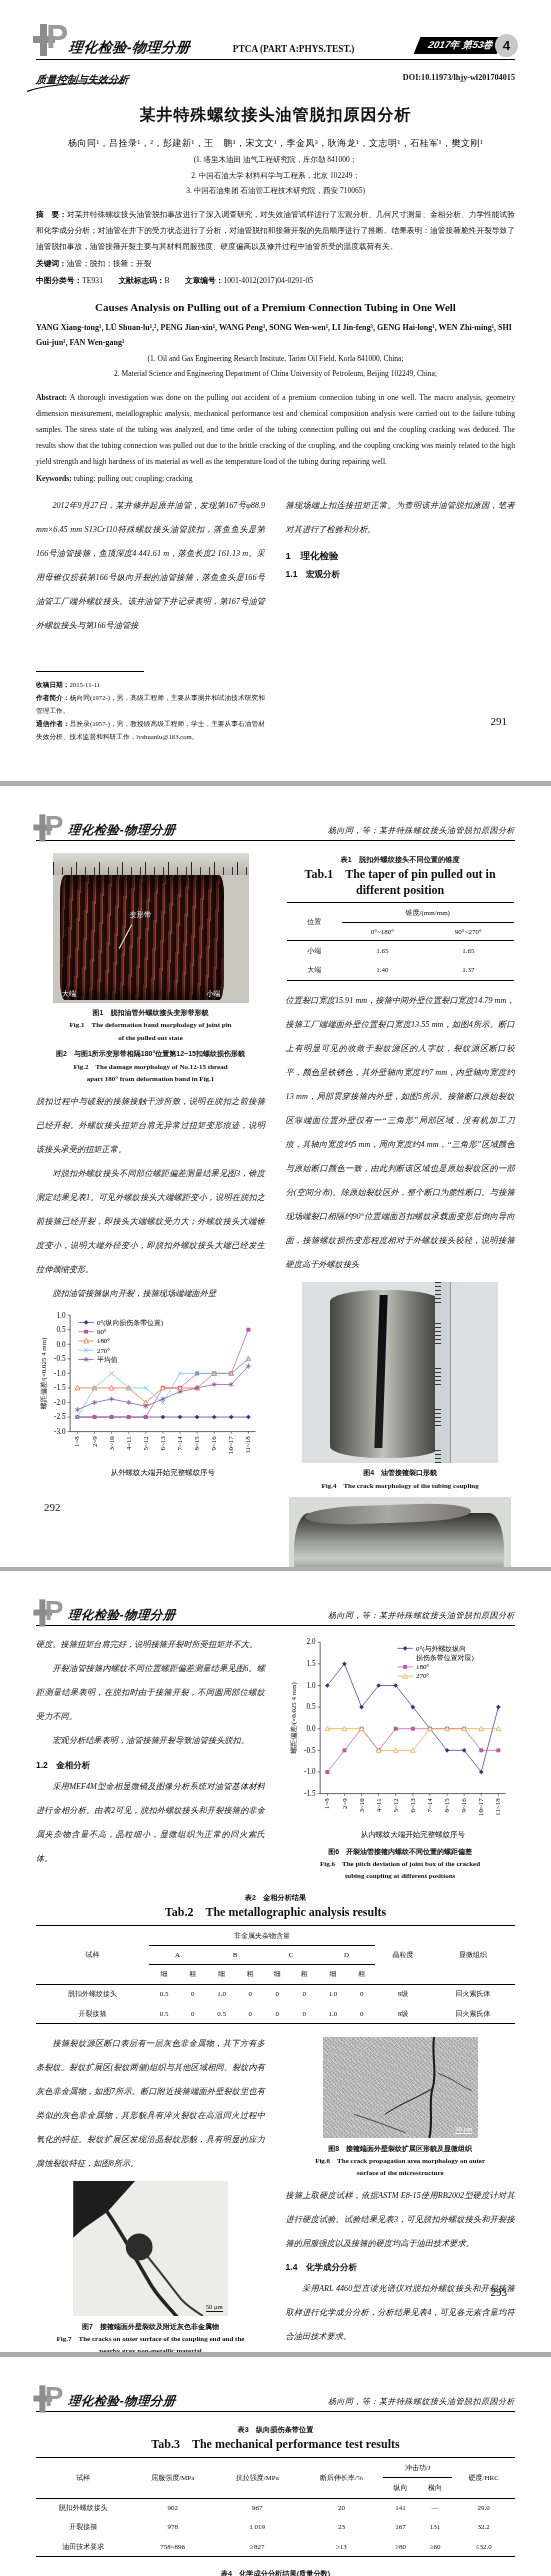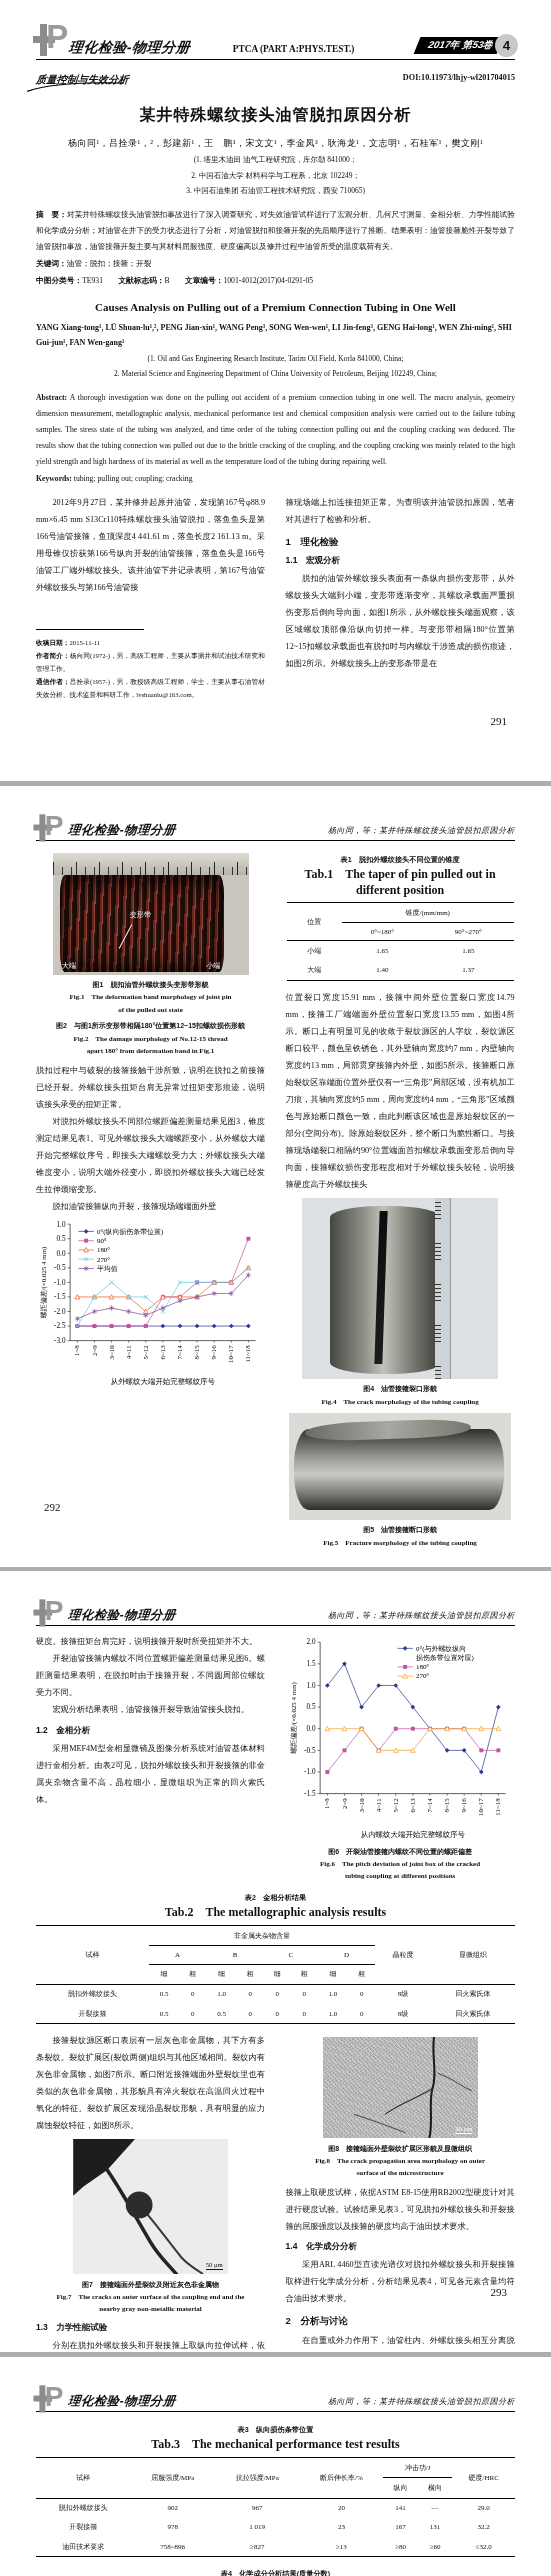--- a/index.html
+++ b/index.html
@@ -37,21 +37,21 @@
   .lab-serif{font-weight:bold;}
   .kwline{font-size:7.7px;line-height:15.5px;margin:1px 0 0 0;}
   .clcline{font-size:7.7px;line-height:15.5px;margin:1px 0 0 0;}
   .clcline .sp{margin-left:13.4px;}
   .title-en{text-align:center;font-size:11px;font-weight:bold;margin:13.4px 0 2.1px 0;}
   .authors-en{font-size:8px;font-weight:bold;line-height:15.5px;margin-top:6.2px;}
   .abs.en{line-height:16px;}
   
   .cols{display:flex;gap:20.6px;margin-top:7.2px;}
   .col{width:229px;flex:0 0 229px;}
-  .body{font-size:8.2px;line-height:17px;text-align:justify;margin:0;}
+  .body{font-size:8.2px;line-height:24px;text-align:justify;margin:0;font-style:italic;}
   .ind{text-indent:2em;}
   .h1sec{font-family:"Liberation Sans",sans-serif;font-size:9.5px;font-weight:bold;margin:8.2px 0 4.1px 0;}
   .h2sec{font-family:"Liberation Sans",sans-serif;font-size:8.5px;font-weight:bold;margin:6.2px 0 3.1px 0;}
   .footnote{margin-top:33px;}
   .fn-rule{width:108px;border-top:0.8px solid #000;margin-bottom:6.2px;}
   .fn{font-size:6.7px;line-height:13px;margin:0;text-align:justify;}
   .fn .fnlab{font-family:"Liberation Sans",sans-serif;font-weight:bold;}
   .pageno{position:absolute;bottom:54px;font-size:11px;text-align:right;}
   .pn-right{right:44px;} .pn-left{left:44px;}
   
@@ -61,21 +61,21 @@
   .ann{position:absolute;color:#fff;font-size:7.2px;text-shadow:0 0 1.5px #000;}
   .arrowline{position:absolute;width:1px;background:#fff;box-shadow:0 0 1px #000;}
   .ruler-h{position:absolute;left:0;right:0;top:0;height:21.6px;background:linear-gradient(#dddbd2,#b7b5ab);}
   .ruler-h:after{content:"";position:absolute;left:0;right:0;bottom:0;height:7.2px;
      background:repeating-linear-gradient(90deg,#333 0 0.5px,transparent 0.5px 4.6px);}
   .ruler-h:before{content:"";position:absolute;left:0;right:0;bottom:0;height:12.4px;
      background:repeating-linear-gradient(90deg,#222 0 1px,transparent 1px 23px);}
   .threads{position:absolute;border-radius:5.2px/20.6px;
      background:repeating-linear-gradient(92deg,#1d0b08 0 2.6px,#63281e 2.6px 4.6px,#8f4136 4.6px 5.7px,#2a100a 5.7px 7.7px);
      box-shadow:inset 0 10.3px 15.5px rgba(0,0,0,.55),inset 0 -9.3px 13.4px rgba(0,0,0,.5);}
-  .fig1{width:196px;height:122px;background:#c9c6be;}
+  .fig1{width:196px;height:150px;background:#c9c6be;}
   .fig1 .threads{top:21.6px;left:7.2px;right:25px;bottom:3.1px;}
   .fig2{width:211px;height:137px;background:#cdd0ca;}
   .fig2 .threads{top:21.6px;left:11.3px;right:13.4px;bottom:7.2px;border-radius:7.2px/26px;}
   .fig4{width:196px;height:181px;background:#dde0e2;}
   .fig4 .cyl{position:absolute;left:28px;top:8.2px;bottom:5.2px;width:111px;border-radius:45%/7%;
      background:linear-gradient(90deg,#45463f,#93958d 32%,#c2c4bc 48%,#787a72 74%,#3a3b35);}
   .fig4 .crack{position:absolute;left:75px;top:12.4px;bottom:15.5px;width:8.2px;background:linear-gradient(#0c0c0c,#1d1d1d);transform:skewX(-2deg);}
   .fig4 .rulerv{position:absolute;left:133px;top:0;bottom:0;width:15.5px;background:#ccd4d8;
      box-shadow:inset -1px 0 1px rgba(0,0,0,.3);}
   .fig4 .rulerv:after{content:"";position:absolute;top:0;bottom:0;left:0;width:6.2px;
@@ -163,21 +163,20 @@
           <div class="fn-rule"></div>
           <p class="fn"><span class="fnlab">收稿日期：</span><span>2015-11-11</span></p>
           <p class="fn"><span class="fnlab">作者简介：</span><span>杨向同(1972-)，男，高级工程师，主要从事测井和试油技术研究和管理工作。</span></p>
           <p class="fn"><span class="fnlab">通信作者：</span><span>吕拴录(1957-)，男，教授级高级工程师，学士，主要从事石油管材失效分析、技术监督和科研工作，lvshuanlu@163.com。</span></p>
         </div>
       </div>
       <div class="col">
         <p class="body">箍现场端上扣连接扭矩正常。为查明该井油管脱扣原因，笔者对其进行了检验和分析。</p>
         <h3 class="h1sec">1　理化检验</h3>
         <h4 class="h2sec">1.1　宏观分析</h4>
-        <p class="body ind">脱扣的油管外螺纹接头表面有一条纵向损伤变形带，从外螺纹接头大端到小端，变形带逐渐变窄，其螺纹承载面严重损伤变形后倒向导向面，如图1所示，从外螺纹接头端面观察，该区域螺纹顶部像沿纵向切掉一样。与变形带相隔180°位置第12~15扣螺纹承载面也有脱扣时与内螺纹干涉造成的损伤痕迹，如图2所示。外螺纹接头上的变形条带是在</p>
       </div>
     </div>
     <div class="pageno pn-right">291</div>
   </div>
   <div class="gap"></div>
 
   <div class="page">
     <div class="runhead">
       <div class="rh-left">
         <div class="plogo">
@@ -201,21 +200,21 @@
         </figure>
         <p class="cap-cn">图1　脱扣油管外螺纹接头变形带形貌</p>
         <p class="cap-en">Fig.1　The deformation band morphology of joint pin</p>
         <p class="cap-en">of the pulled out state</p>
 
         <p class="cap-cn">图2　与图1所示变形带相隔180°位置第12~15扣螺纹损伤形貌</p>
         <p class="cap-en">Fig.2　The damage morphology of No.12-15 thread</p>
         <p class="cap-en">apart 180° from deformation band in Fig.1</p>
 
         <p class="body" style="margin-top:4.1px;">脱扣过程中与破裂的接箍接触干涉所致，说明在脱扣之前接箍已经开裂。外螺纹接头扭矩台肩无异常过扭矩变形痕迹，说明该接头承受的扭矩正常。</p>
-        <p class="body ind">对脱扣外螺纹接头不同部位螺距偏差测量结果见图3，锥度测定结果见表1。可见外螺纹接头大端螺距变小，从外螺纹大端开始完整螺纹序号，即接头大端螺纹受力大；外螺纹接头大端锥度变小，说明大端外径变小，即脱扣外螺纹接头大端已经发生拉伸颈缩变形。</p>
+        <p class="body ind">对脱扣外螺纹接头不同部位螺距偏差测量结果见图3，锥度测定结果见表1。可见外螺纹接头大端螺距变小，说明在脱扣之前接箍已经开裂，即接头大端螺纹受力大；外螺纹接头大端锥度变小，说明大端外径变小，即脱扣外螺纹接头大端已经发生拉伸颈缩变形。</p>
         <p class="body ind">脱扣油管接箍纵向开裂，接箍现场端端面外壁</p>
 
         <svg class="chartbox" width="227" height="170" viewBox="0 0 440 330">
             <line x1="64" y1="12" x2="64" y2="238" stroke="#000" stroke-width="1.2"></line>
             <line x1="64" y1="238" x2="424" y2="238" stroke="#000" stroke-width="1.2"></line>
             <line x1="59" y1="238" x2="64" y2="238" stroke="#000" stroke-width="1"></line>
             <text x="55" y="242.5" text-anchor="end" font-size="14" font-family="Liberation Serif,serif">-3.0</text>
             <line x1="59" y1="209.75" x2="64" y2="209.75" stroke="#000" stroke-width="1"></line>
             <text x="55" y="214.25" text-anchor="end" font-size="14" font-family="Liberation Serif,serif">-2.5</text>
             <line x1="59" y1="181.5" x2="64" y2="181.5" stroke="#000" stroke-width="1"></line>

